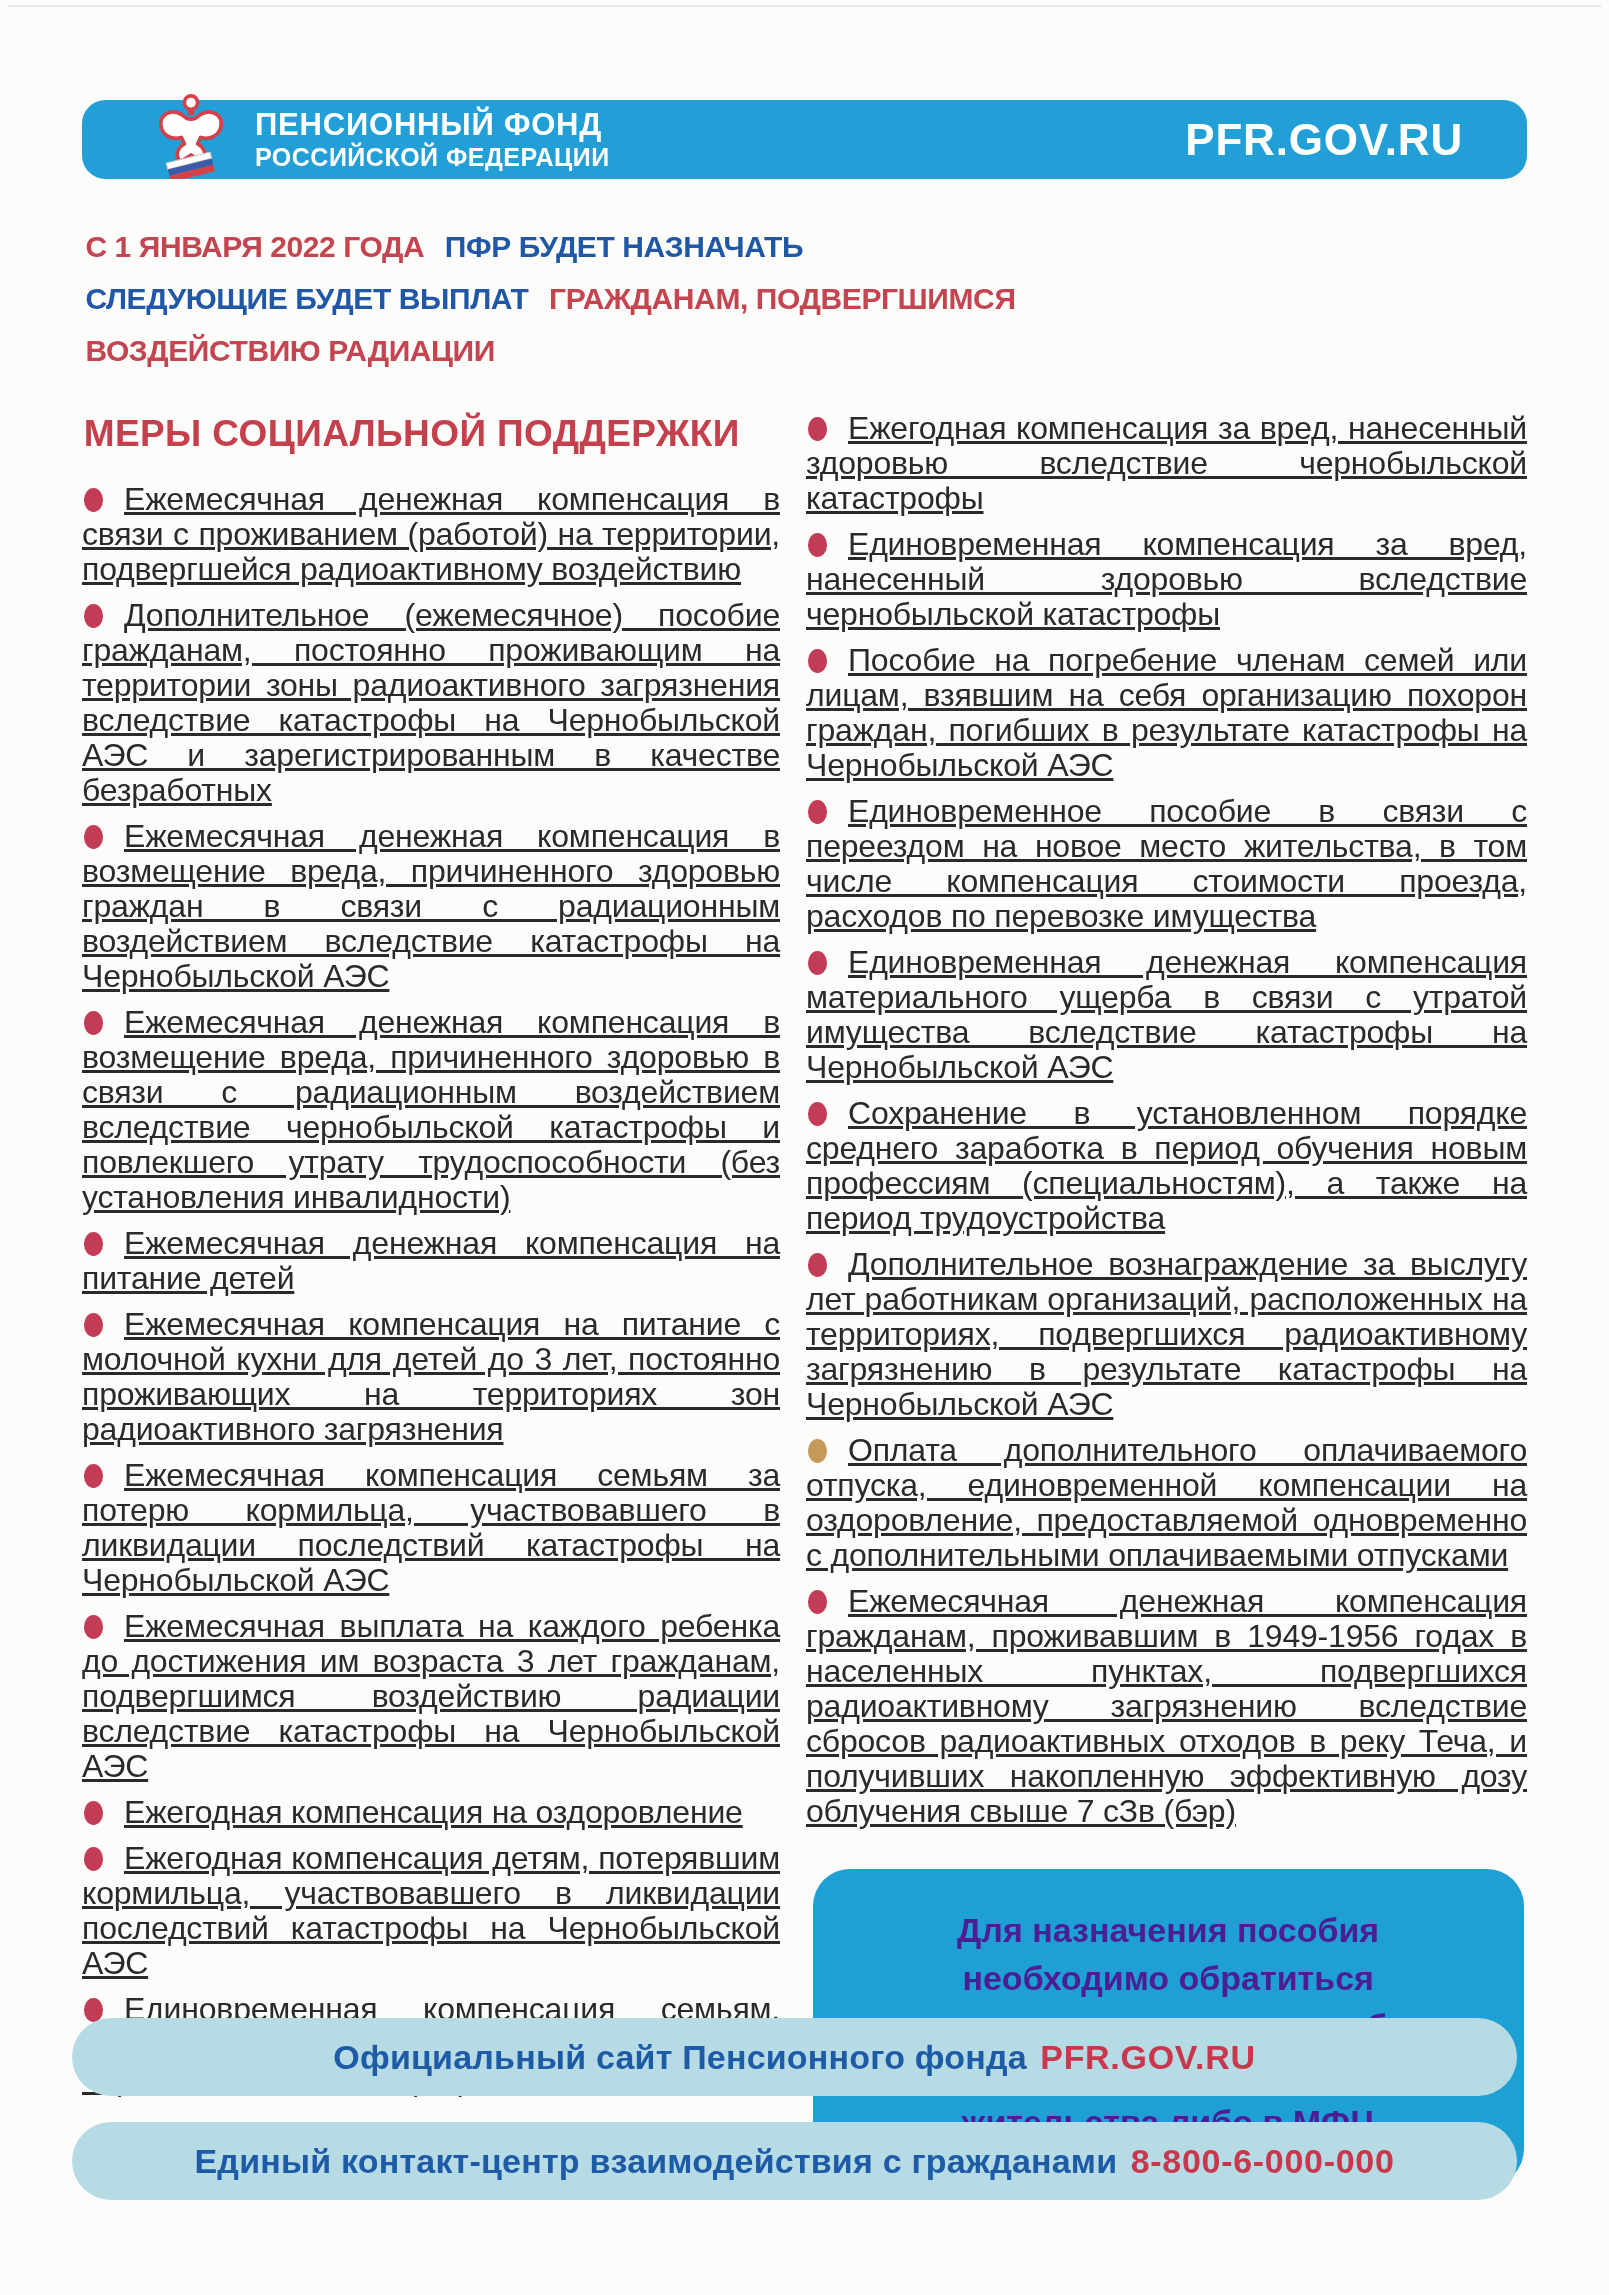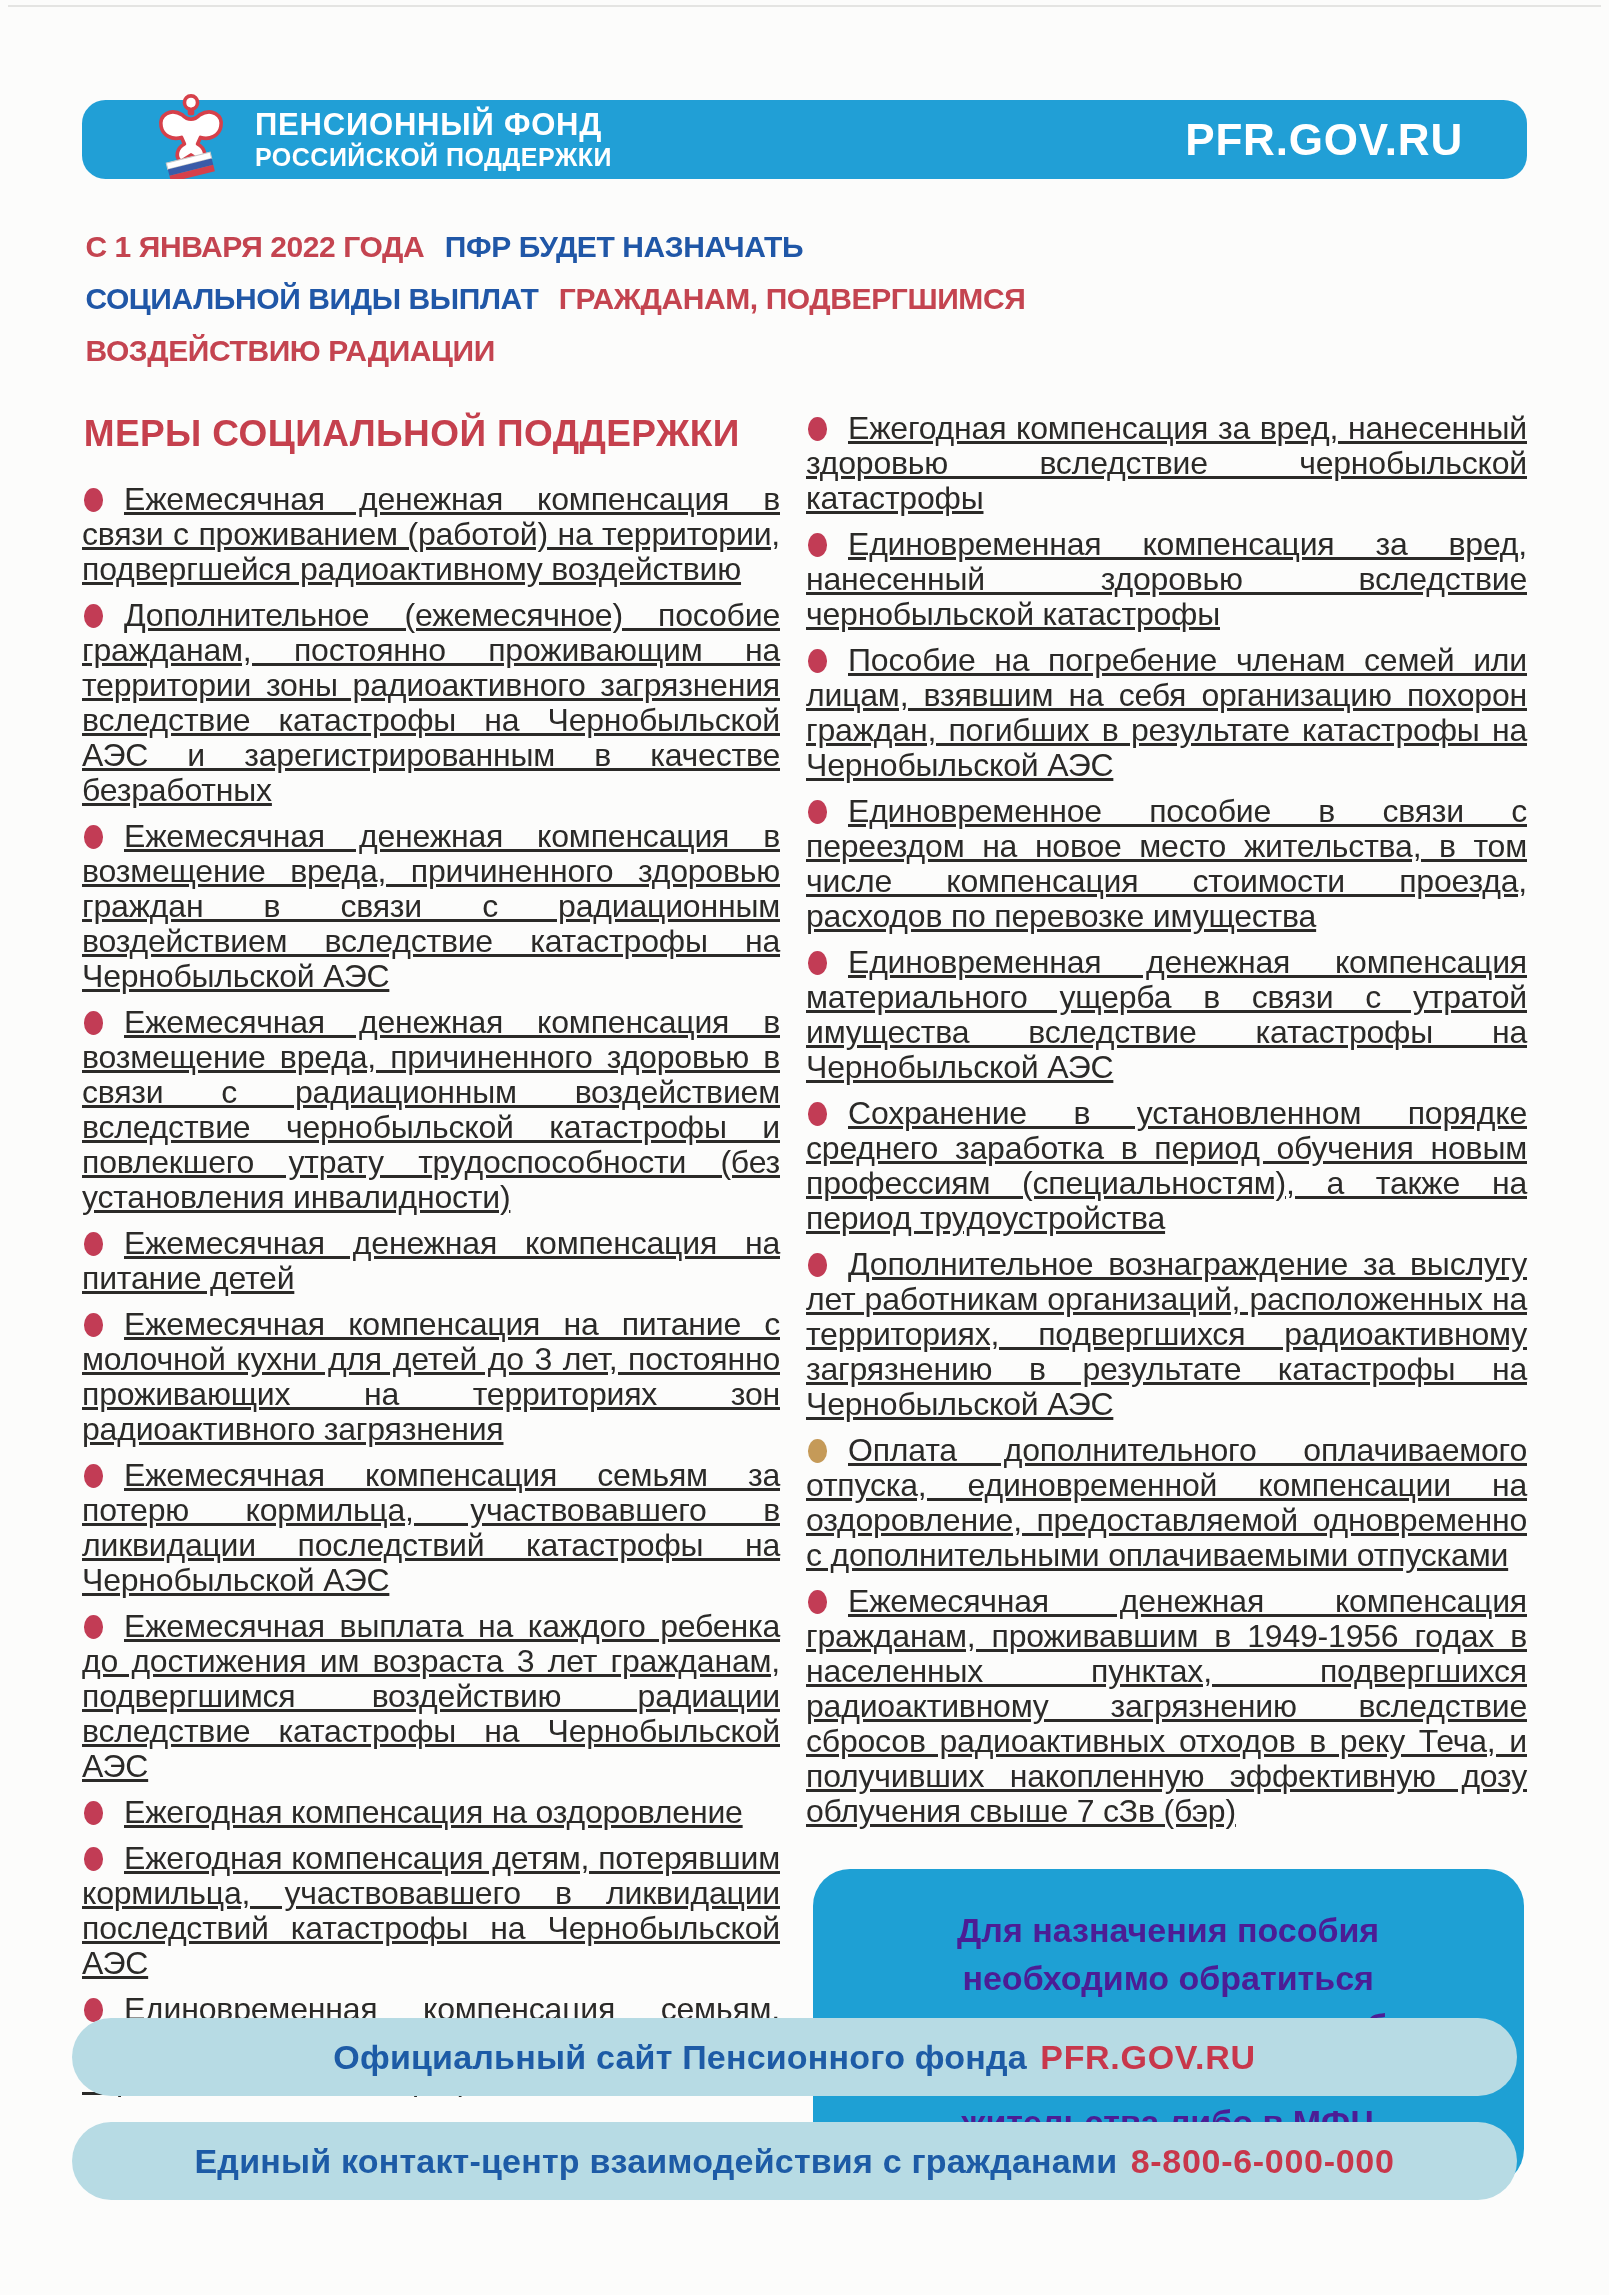--- a/index.html
+++ b/index.html
@@ -86,32 +86,32 @@
           </g>
           <g transform="rotate(-14 50 100)">
             <rect x="18" y="88" width="62" height="9" fill="#ffffff" stroke="#c8c8c8" stroke-width="1.5"></rect>
             <rect x="18" y="97" width="62" height="9" fill="#3a5ba8"></rect>
             <rect x="18" y="106" width="62" height="9" fill="#d6404a"></rect>
           </g>
         </svg>
       </span>
       <span class="org">
         <span class="org-1" style="display:block">ПЕНСИОННЫЙ ФОНД</span>
-        <span class="org-2" style="display:block">РОССИЙСКОЙ ПОДДЕРЖКИ</span>
+        <span class="org-2" style="display:block">РОССИЙСКОЙ ФЕДЕРАЦИИ</span>
       </span>
       <span class="site">PFR.GOV.RU</span>
     </div>
 
     <div class="page-title">
       <span class="title-line">
         <span class="t-red">С 1 ЯНВАРЯ 2022 ГОДА</span>
         <span class="t-blue">ПФР БУДЕТ НАЗНАЧАТЬ</span>
       </span>
       <span class="title-line">
-        <span class="t-blue">СОЦИАЛЬНОЙ ВИДЫ ВЫПЛАТ</span>
+        <span class="t-blue">СЛЕДУЮЩИЕ БУДЕТ ВЫПЛАТ</span>
         <span class="t-red">ГРАЖДАНАМ, ПОДВЕРГШИМСЯ</span>
       </span>
       <span class="title-line">
         <span class="t-red">ВОЗДЕЙСТВИЮ РАДИАЦИИ</span>
       </span>
     </div>
 
     <div class="columns">
 
       <div class="col-left">

